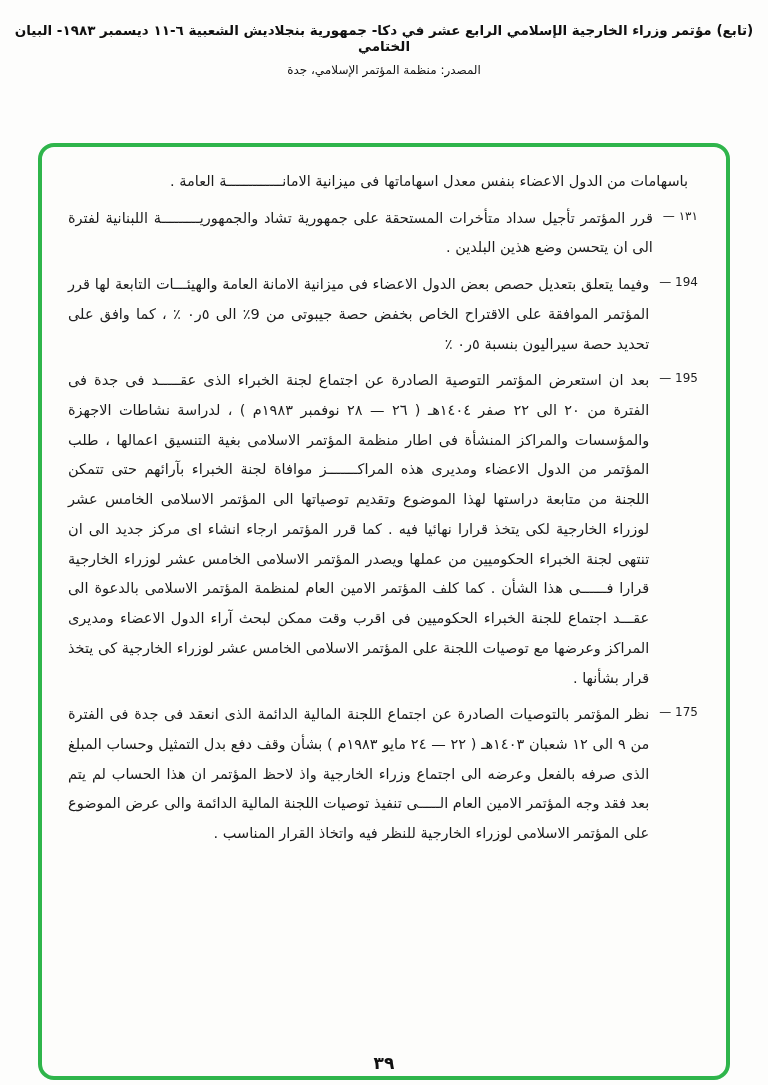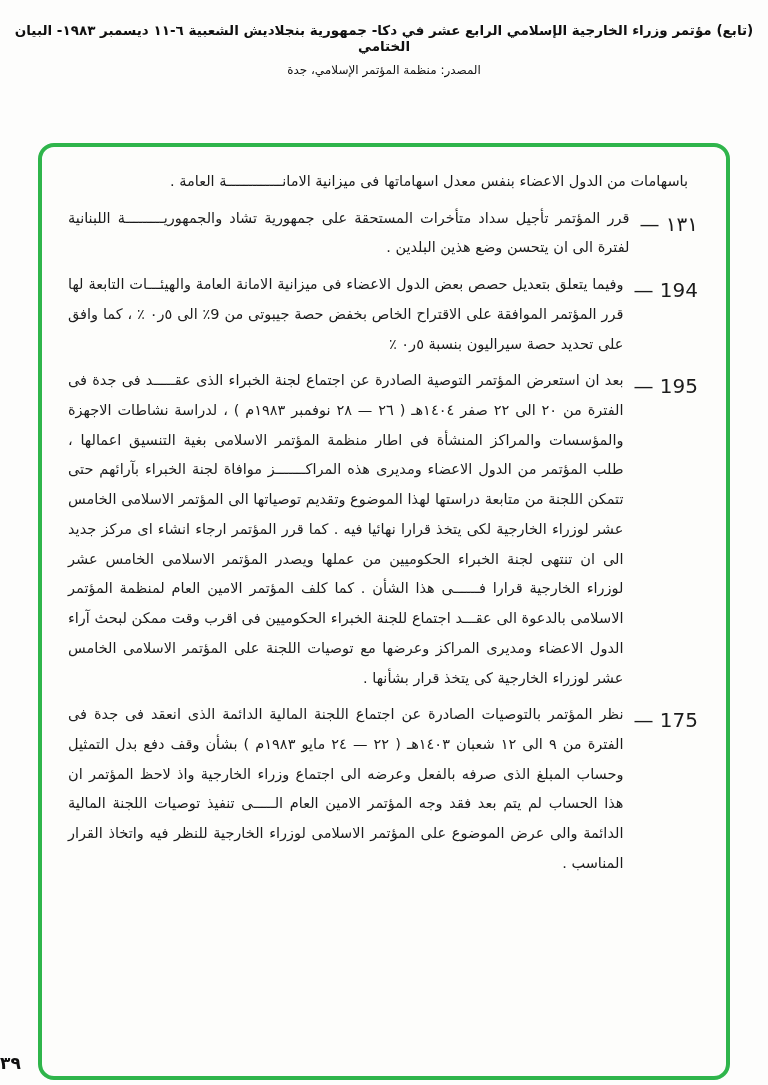--- a/index.html
+++ b/index.html
@@ -51,32 +51,32 @@
     direction: rtl;
     margin-bottom: 7px;
     font-size: 14.5px;
     line-height: 2.05;
     text-align: justify;
   }
   .para-number {
     flex-shrink: 0;
     white-space: nowrap;
     padding-left: 10px;
-    font-size: 20px;
+    font-size: 12px;
   }
   .para-text {
     flex: 1;
     min-width: 0;
   }
   .page-number {
     position: absolute;
     bottom: 12px;
     left: 0;
     right: 0;
-    text-align: left;
+    text-align: center;
     font-weight: bold;
     font-size: 17px;
     color: #101010;
   }
 </style>
 </head>
 <body>
 
 <div class="page">
 

